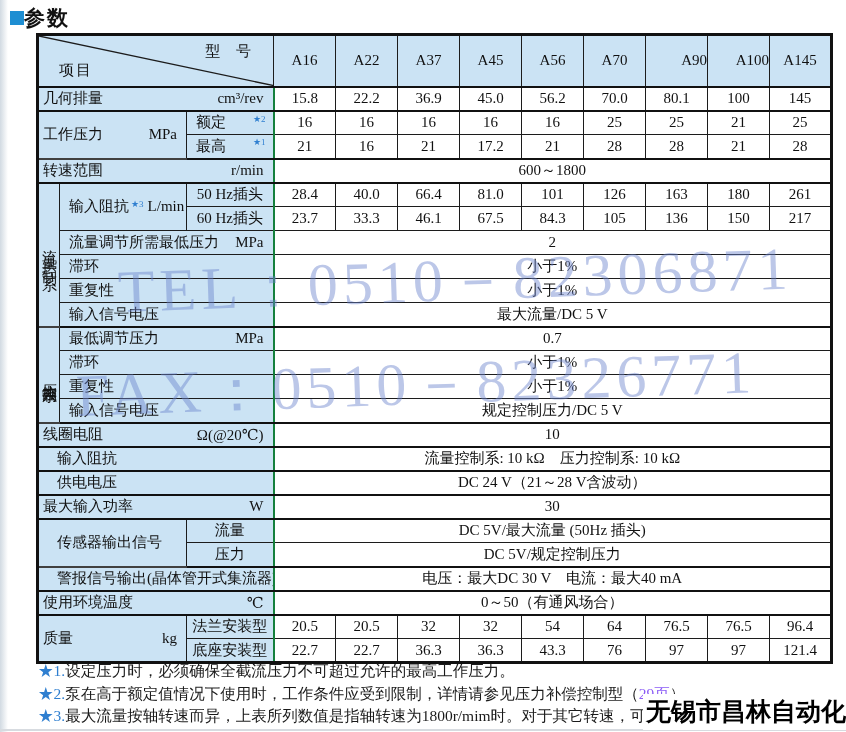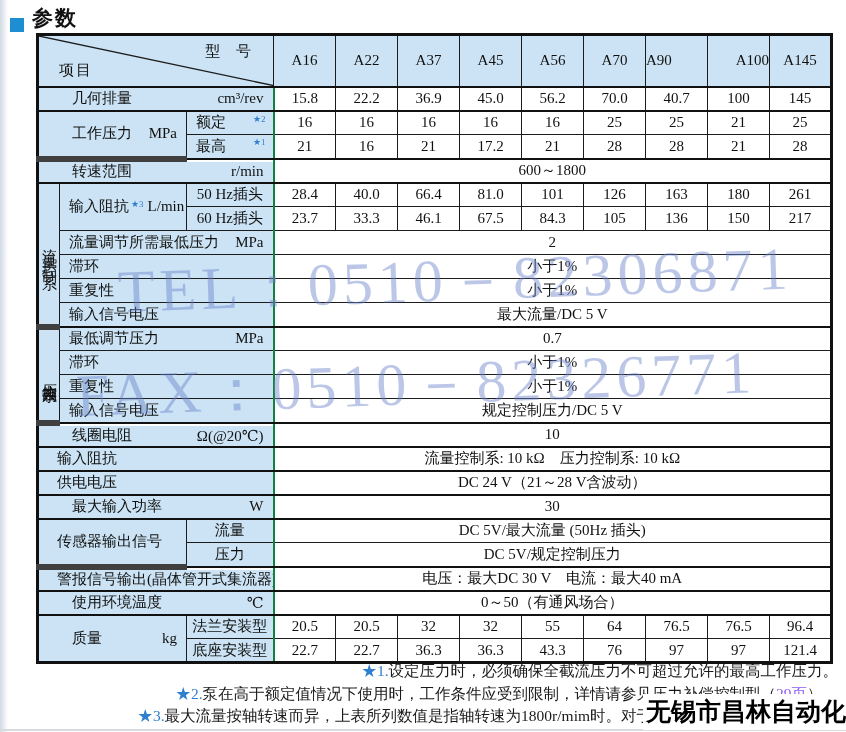--- a/index.html
+++ b/index.html
@@ -11,43 +11,43 @@
   .page::before{ 
     content:""; position:absolute; left:0; top:0; width:8px; height:100%;
     background:linear-gradient(to right,#b9c6d2,rgba(255,255,255,0)); opacity:.65; z-index:5;
   }
   .page::after{ 
     content:""; position:absolute; left:0; bottom:1px; width:100%; height:2px;
     background:#d7dbe0; z-index:5;
   }
 
   
-  .title-row{ position:absolute; left:10px; top:4px; display:flex; align-items:flex-end; gap:8px; }
+  .title-row{ position:absolute; left:10px; top:4px; display:flex; align-items:center; }
   .title-square{ width:14px; height:14px; display:inline-block; }
   .title-text{ font-family:"Liberation Sans","DejaVu Sans",sans-serif; font-weight:bold; font-size:21px; color:#111; letter-spacing:2px; }
 
   
   table.spec{
     position:absolute; left:36px; top:33px;
     border-collapse:collapse; table-layout:fixed; width:793px;
     border:3px solid #111;
   }
   td{
     border:1px solid #1c1c1c; height:24px; padding:0;
     font-size:15px; color:#111; overflow:hidden; white-space:nowrap;
   }
   tr.hdr td{ height:52px; border-bottom:2.5px solid #111; }
   tr.bb2 > td{ border-bottom:2px solid #111; }
-  td.cellbb2{ border-bottom:6px solid #404040; }
+  td.cellbb2{ border-bottom:2px solid #404040; }
   td.dl2{ border-left:2px solid #15803d;margin-top:24px; }
 
   td.lb, td.sub, td.strip, td.diag{ background:#cbe3f4; }
   td.val, td.shared{ background:#ffffff; text-align:center; }
 
-  .cellflex{ display:flex; align-items:center; justify-content:space-between; padding:0 9px 0 33px; height:100%; }
+  .cellflex{ display:flex; align-items:center; justify-content:space-between; padding:0 9px 0 4px; height:100%; }
   .cellflex.inner{ padding-left:9px; }
   .cellflex .u{ padding-left:4px; }
   .onlylabel{ padding-left:18px; display:flex; align-items:center; height:100%; }
   .onlylabel.inner{ padding-left:9px; }
   .subflex{ display:flex; align-items:center; justify-content:space-between; padding:0 7px 0 9px; height:100%; }
   .subcenter{ display:flex; align-items:center; justify-content:center; height:100%; }
   .star{ font-size:9px; color:#2f7fd0; transform:translateY(-4px); display:inline-block; }
   .starjoin{ margin-left:2px; }
 
   td.strip{ text-align:center; vertical-align:middle; }
@@ -64,21 +64,21 @@
   .watermark{
     position:absolute; z-index:4; pointer-events:none;
     font-family:"Liberation Serif","DejaVu Serif",serif;
     font-size:60px; letter-spacing:5px; white-space:nowrap;
     color:rgba(106,131,203,0.45); transform:rotate(-2deg); transform-origin:left center;
   }
   .wm-tel{ left:118px; top:252px; }
   .wm-fax{ left:76px; top:356px; }
 
   
-  .footnotes{ position:absolute; left:38px; top:660px; width:800px; font-size:15.5px; line-height:22.5px; color:#1a1a1a;text-align:right; }
+  .footnotes{ position:absolute; left:38px; top:660px; width:800px; font-size:15.5px; line-height:22.5px; color:#1a1a1a; }
   .fn-star{ color:#2f7fd0; }
   .fn-link{ color:#8b5cf6; }
 
   
   .company{
     position:absolute; left:643px; top:694px; z-index:6;
     background:#ffffff; padding:1px 3px 2px 3px;
     font-family:"Liberation Sans","DejaVu Sans",sans-serif;
     font-weight:bold; font-size:25px; color:#000; white-space:nowrap;
   }
@@ -117,39 +117,39 @@
         </svg>
         <span class="corner-tr">型 号</span>
         <span class="corner-bl">项目</span>
       </td>
       <td class="lb" style="text-align:center">A16</td>
       <td class="lb" style="text-align:center">A22</td>
       <td class="lb" style="text-align:center">A37</td>
       <td class="lb" style="text-align:center">A45</td>
       <td class="lb" style="text-align:center">A56</td>
       <td class="lb" style="text-align:center">A70</td>
-      <td class="lb" style="text-align:left">A90</td>
+      <td class="lb" style="text-align:right">A90</td>
       <td class="lb" style="text-align:right">A100</td>
       <td class="lb" style="text-align:center">A145</td>
     </tr>
 
     <tr class="bb2">
       <td class="lb" colspan="3">
         <div class="cellflex">
               <span>几何排量</span>
               <span class="u">cm³/rev</span>
             </div>
       </td>
       <td class="val dl2">15.8</td>
       <td class="val">22.2</td>
       <td class="val">36.9</td>
       <td class="val">45.0</td>
       <td class="val">56.2</td>
       <td class="val">70.0</td>
-      <td class="val">40.7</td>
+      <td class="val">80.1</td>
       <td class="val">100</td>
       <td class="val">145</td>
     </tr>
 
     <tr>
       <td class="lb cellbb2" colspan="2" rowspan="2">
         <div class="cellflex">
               <span>工作压力</span>
               <span class="u">MPa</span>
             </div>
@@ -366,21 +366,21 @@
               <span class="u">kg</span>
             </div>
       </td>
       <td class="sub">
         <div class="subcenter">法兰安装型</div>
       </td>
       <td class="val dl2">20.5</td>
       <td class="val">20.5</td>
       <td class="val">32</td>
       <td class="val">32</td>
-      <td class="val">55</td>
+      <td class="val">54</td>
       <td class="val">64</td>
       <td class="val">76.5</td>
       <td class="val">76.5</td>
       <td class="val">96.4</td>
     </tr>
     <tr>
       <td class="sub">
         <div class="subcenter">底座安装型</div>
       </td>
       <td class="val dl2">22.7</td>

